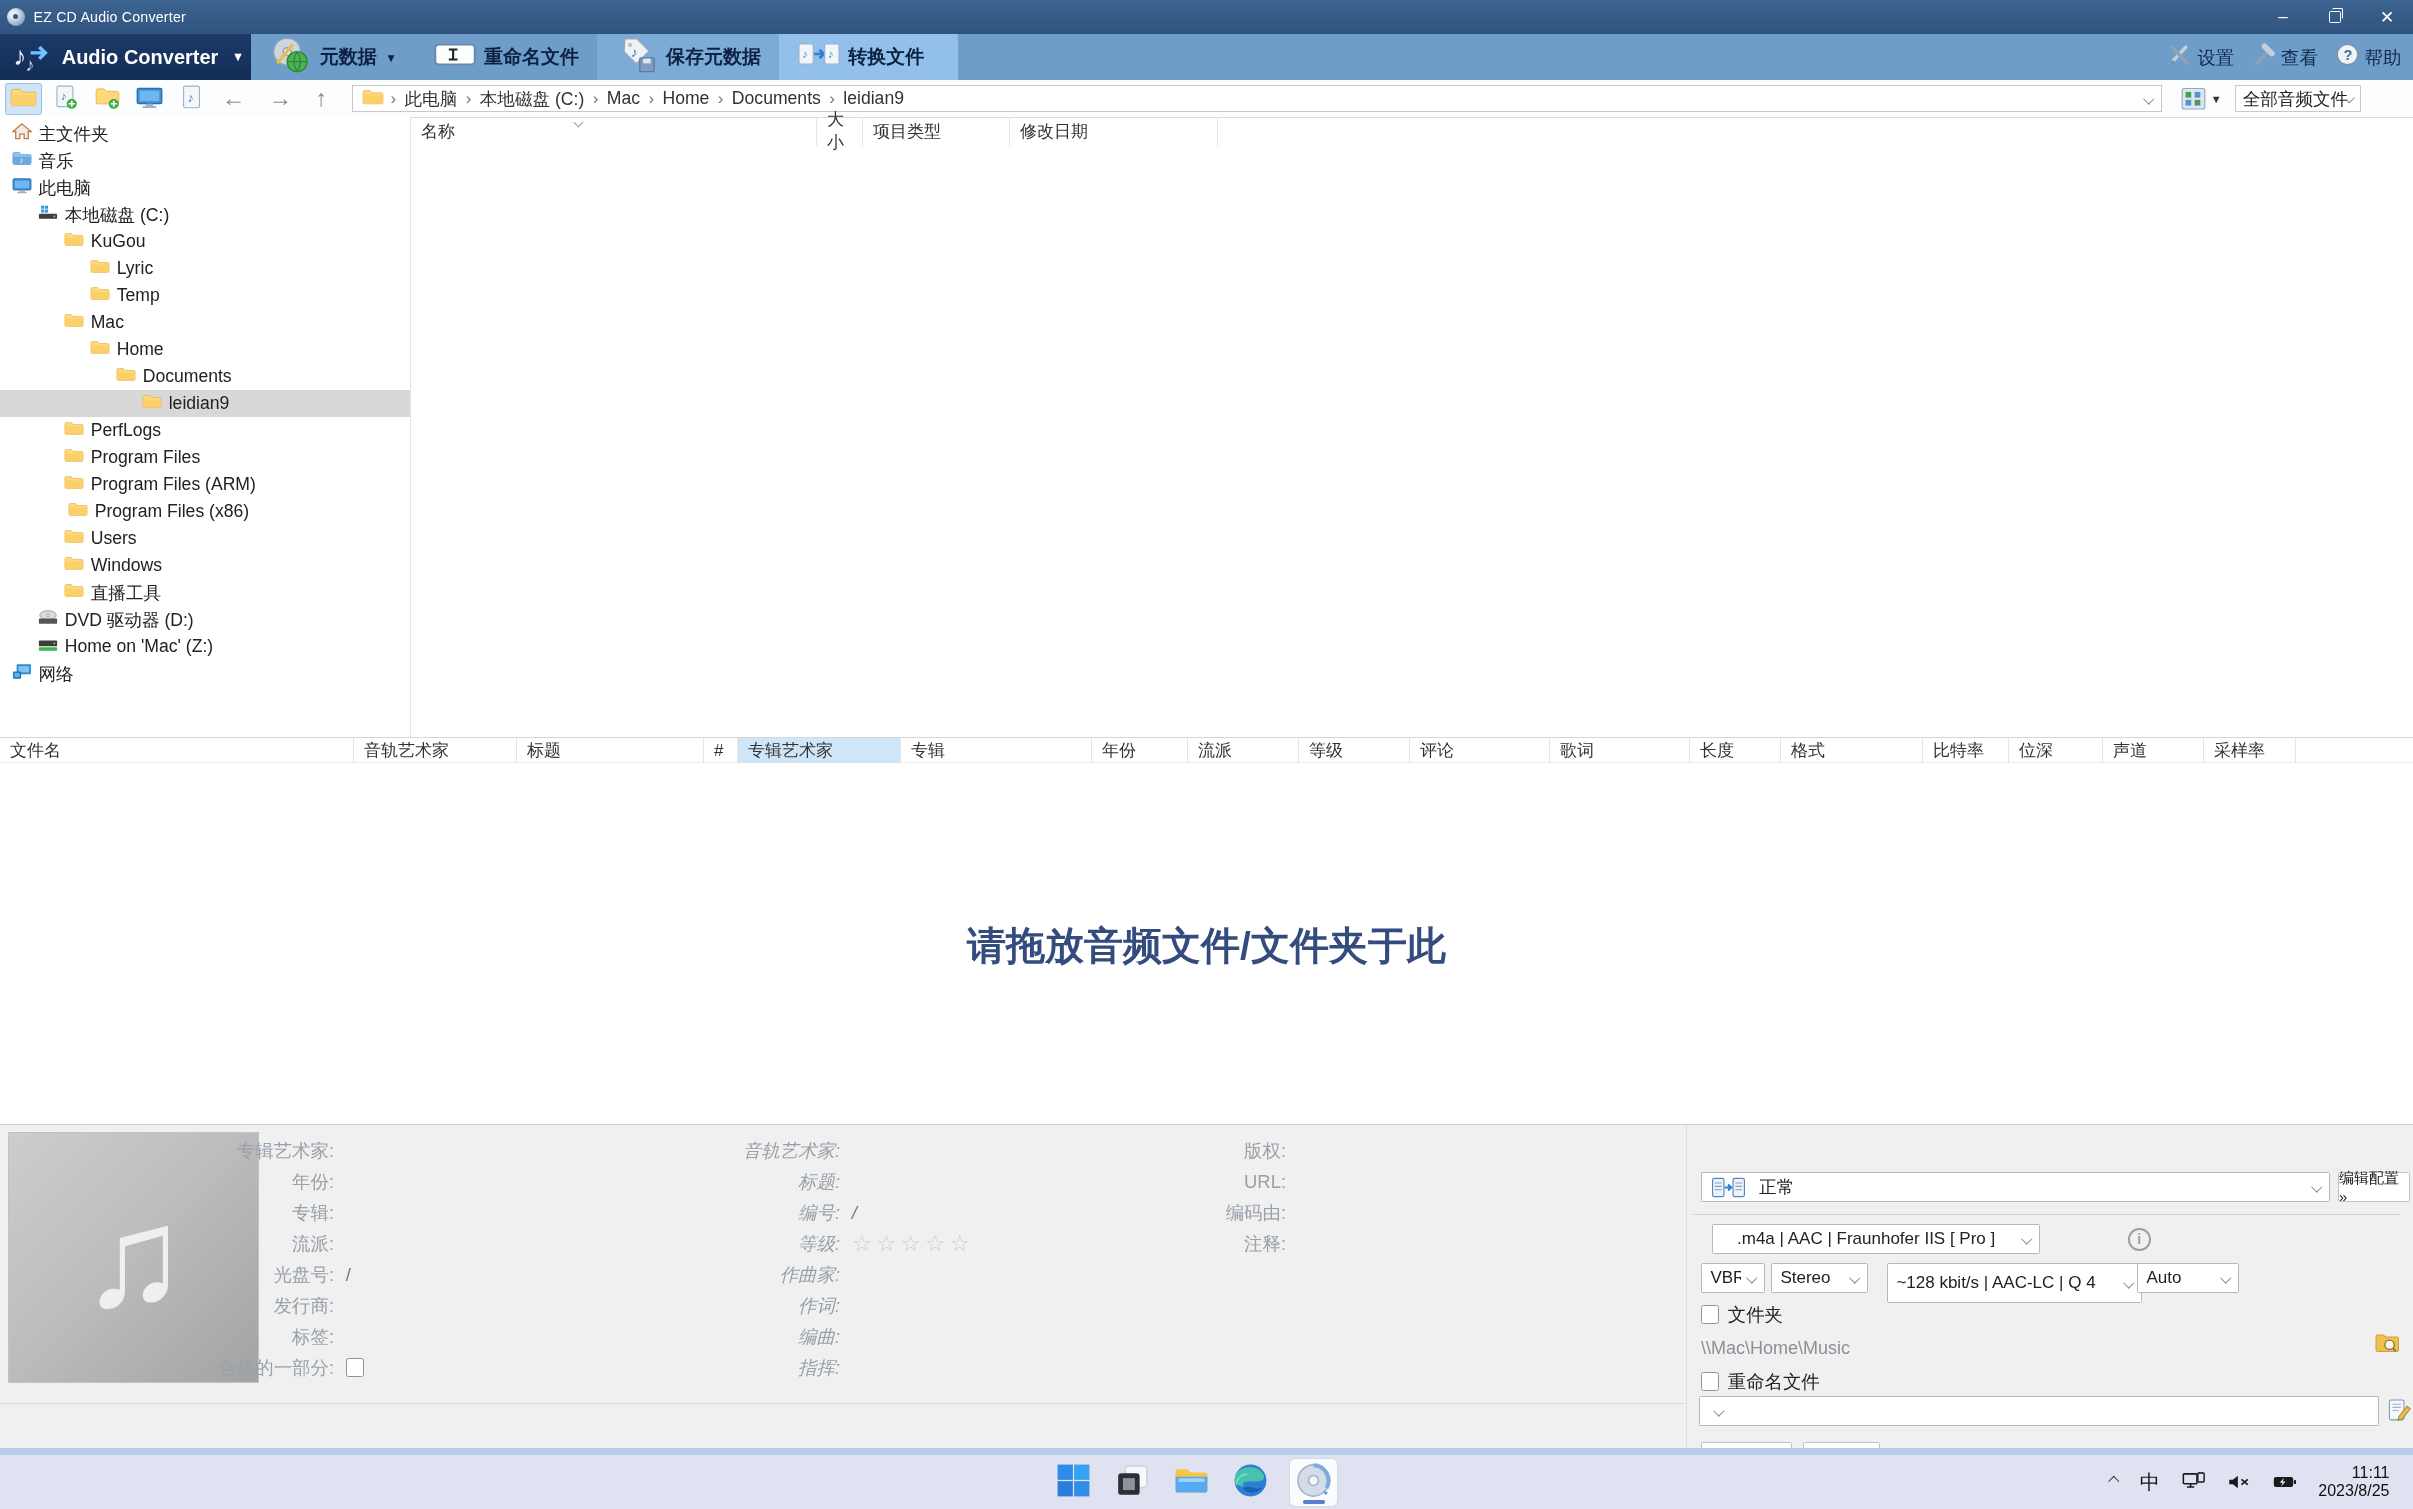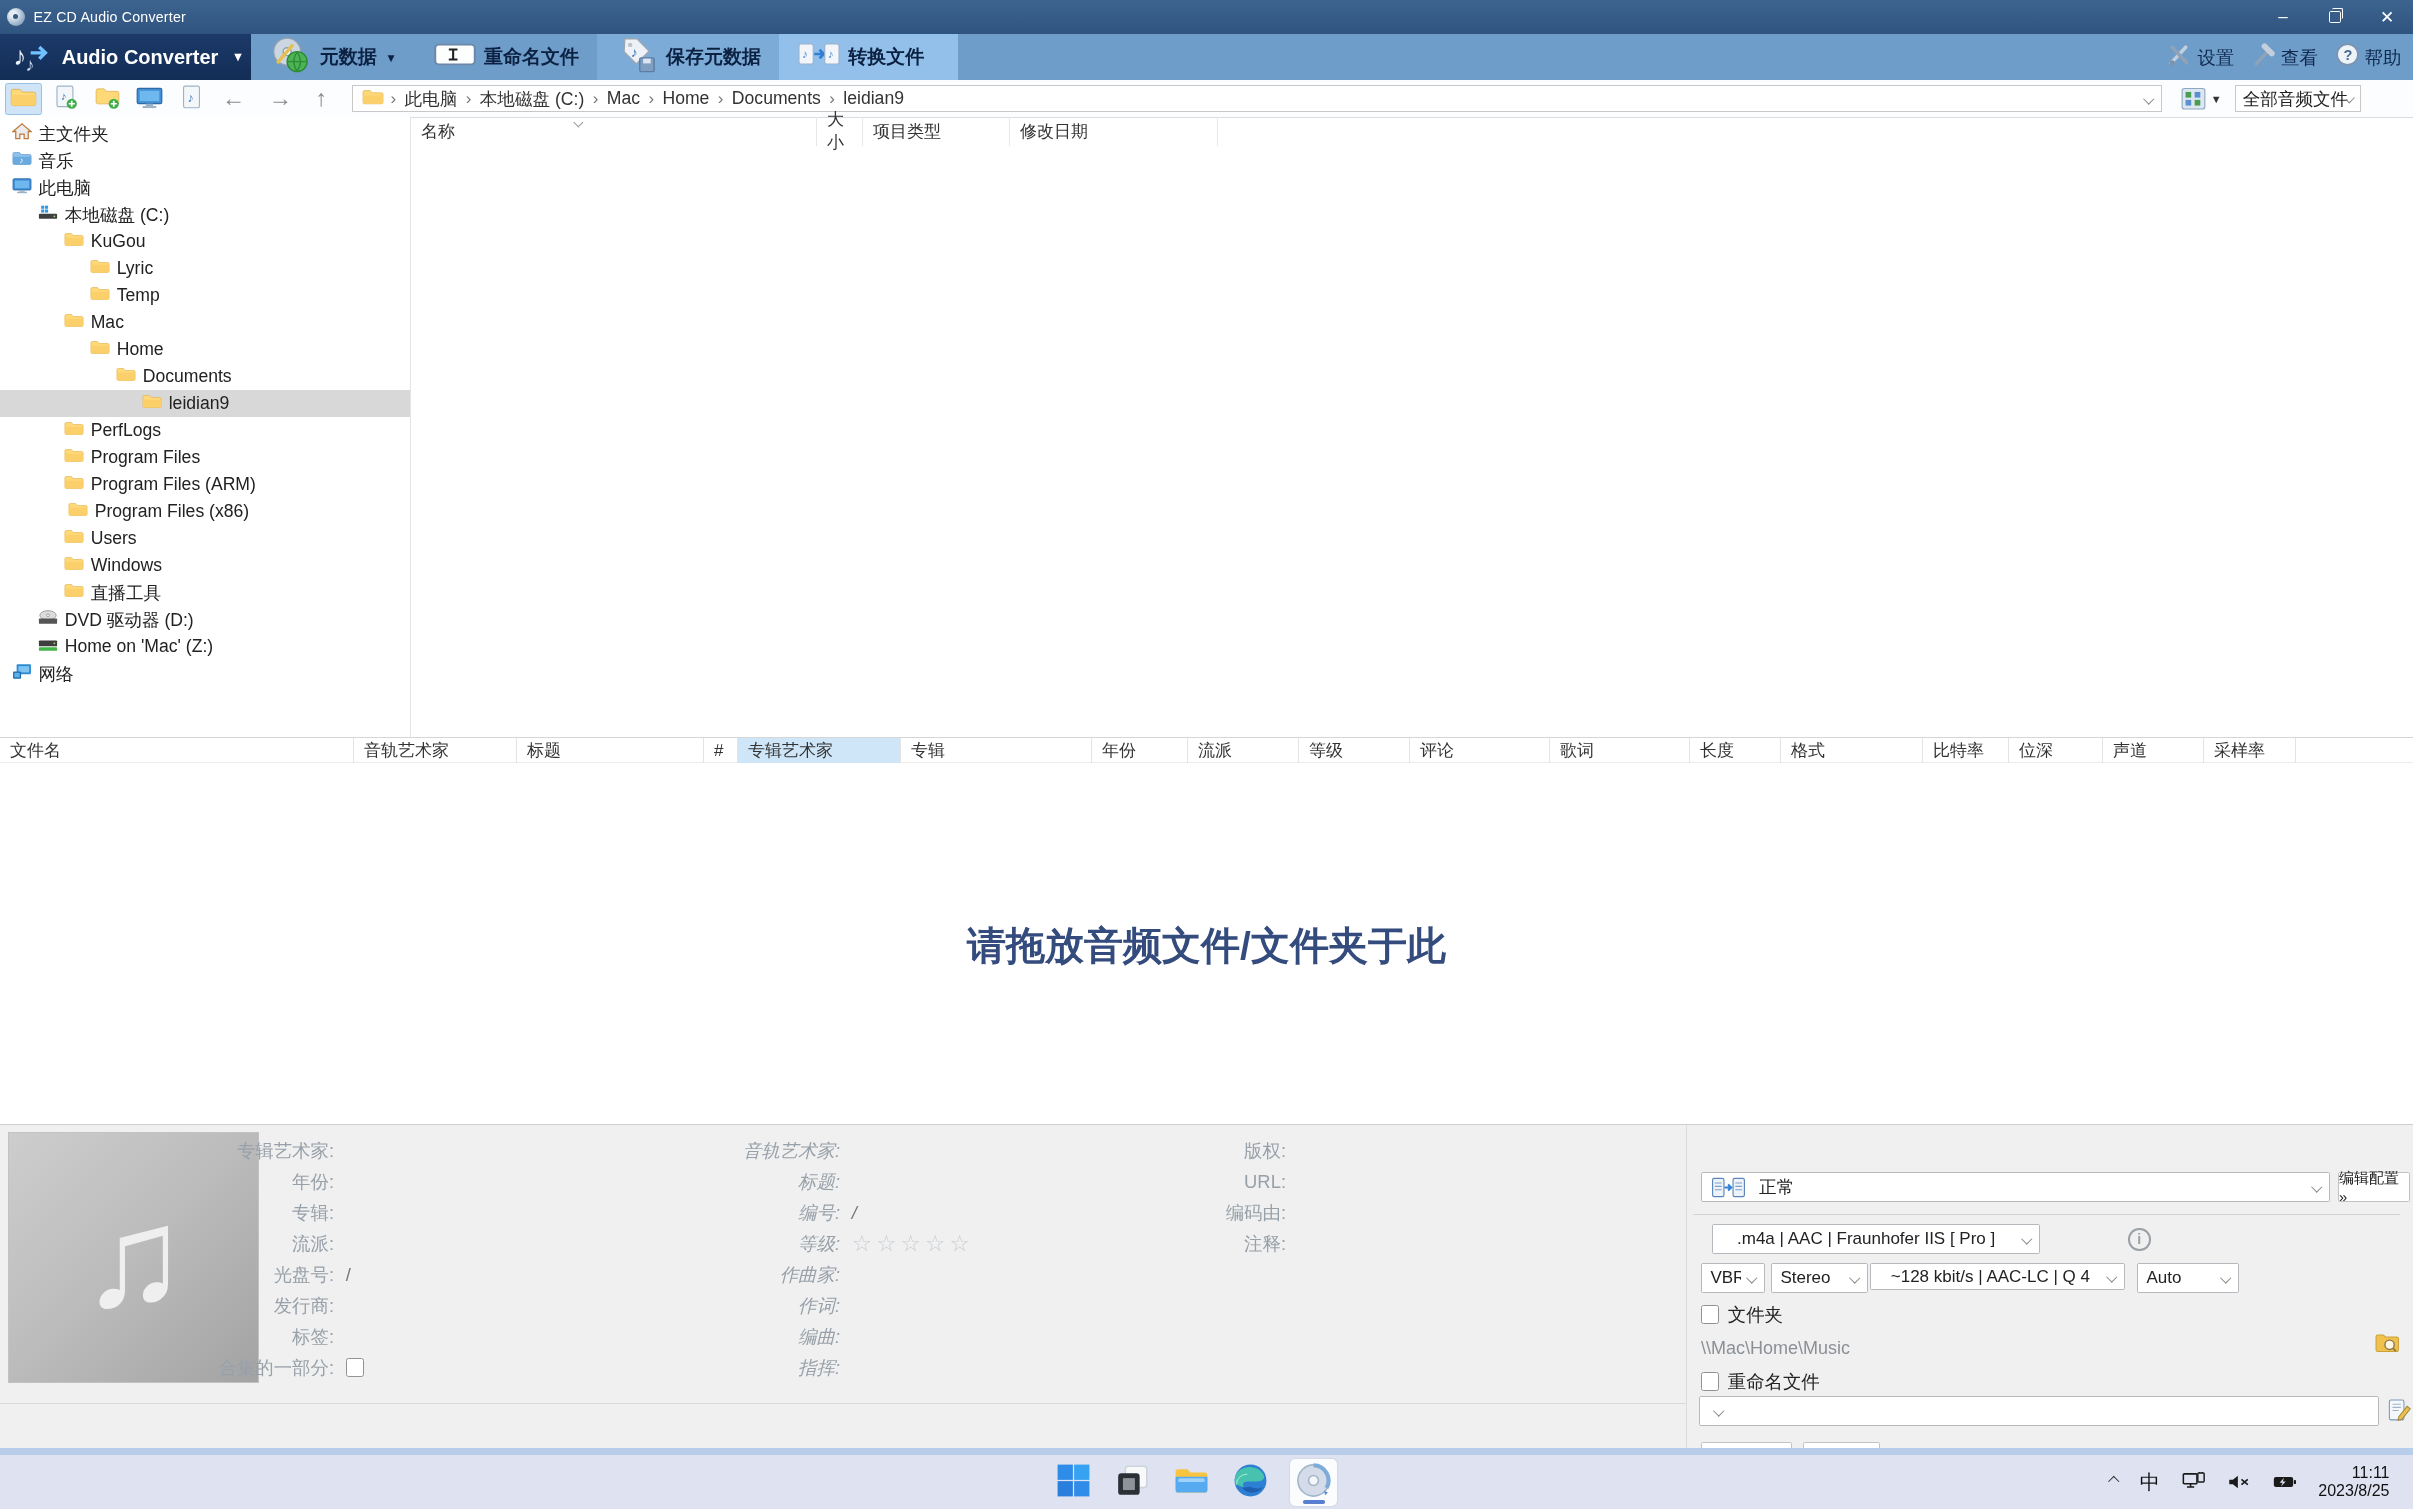--- a/index.html
+++ b/index.html
@@ -635,21 +635,21 @@
     <div id="info-circle">i</div>
     <div id="enc-settings">
         <div class="ebox" style="left:15px; top:95px; width:64px; height:30px;">
           <span class="txt" style="font-size:17px;">VBR</span>
           <span class="chev"></span>
         </div>
         <div class="ebox" style="left:85px; top:95px; width:97px; height:30px;">
           <span class="txt" style="font-size:17px;">Stereo</span>
           <span class="chev"></span>
         </div>
-        <div class="ebox" style="left:184px; top:95px; width:255px; height:27px;text-align:center;">
+        <div class="ebox" style="left:201px; top:95px; width:255px; height:40px;">
           <span class="txt" style="font-size:17px;">~128 kbit/s | AAC-LC | Q 4</span>
           <span class="chev"></span>
         </div>
         <div class="ebox" style="left:451px; top:95px; width:102px; height:30px;">
           <span class="txt" style="font-size:17px;">Auto</span>
           <span class="chev"></span>
         </div>
       </div>
     <div class="enc-check" style="left:15px; top:134px;">
       <span class="cbox"></span>

